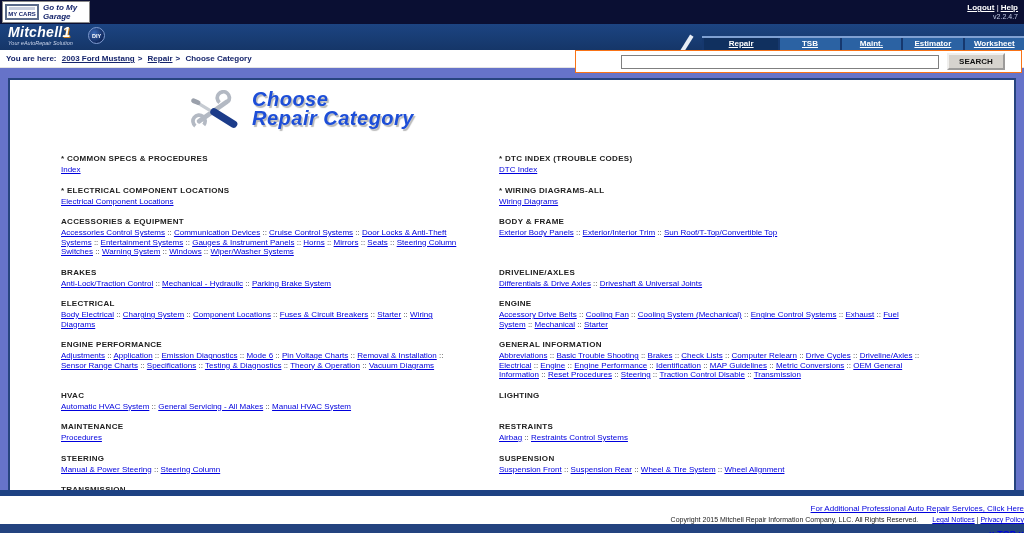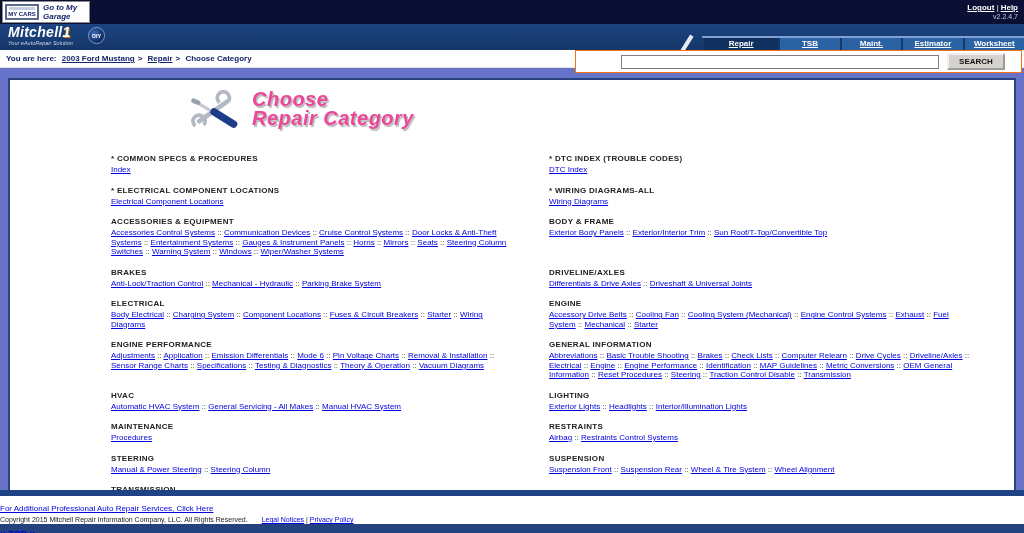--- a/index.html
+++ b/index.html
@@ -42,30 +42,30 @@
   .searchbox { position:absolute; top:50px; right:2px; width:447px; height:23px; background:#fff; border:1px solid #f97316; display:flex; align-items:center; justify-content:flex-end; padding-right:16px; z-index:5; }
   .searchbox input { width:318px; height:14px; border:1px solid #7f7f7f; font-size:8px; padding:0 2px; margin-right:8px; }
   .searchbox button { height:17px; width:58px; background:#d6d3ce; border:2px outset #f0efed; font-size:8px; font-weight:bold; color:#111; cursor:pointer; }
 
   
   .pagebg { height:422px; background:#6673c9; padding:10px 8px 0 8px; }
   .panel { width:100%; height:412px; background:#fff; border:2px solid #27447f; border-bottom:none; overflow:hidden; }
 
   .panel-header { display:flex; align-items:flex-start; margin:10px 0 0 176px; height:48px; }
   .tools-icon { width:56px; height:42px; margin-right:10px; }
-  .page-title { font-size:20px; line-height:19px; font-weight:bold; font-style:italic; color:#ec4899; text-shadow:1.5px 1.5px 1px #b9b9b9; letter-spacing:.5px; }
-
-  .category-grid { display:grid; grid-template-columns:400px 428px; column-gap:38px; row-gap:11px; margin:16px 0 0 101px; }
+  .page-title { font-size:20px; line-height:19px; font-weight:bold; font-style:italic; color:#1d4ed8; text-shadow:1.5px 1.5px 1px #b9b9b9; letter-spacing:.5px; }
+
+  .category-grid { display:grid; grid-template-columns:400px 428px; column-gap:38px; row-gap:11px; margin:16px 0 0 51px; }
   .cat-heading { font-size:8px; font-weight:bold; color:#222; letter-spacing:.3px; margin-bottom:2px; }
   .cat-links { font-size:8px; line-height:9.5px; color:#333; }
   .cat-links a { color:#0000dd; text-decoration:underline; cursor:pointer; }
 
   
   .footbar1 { height:6px; background:#1e4283; }
-  .footer { height:28px; background:#fff; text-align:left; padding-top:1px; }
+  .footer { height:28px; background:#fff; text-align:right; padding-top:1px; }
   .footer .promo { display:inline-block; font-size:8px; color:#0000dd; text-decoration:underline; cursor:pointer; }
   .footer .copy { font-size:7px; color:#222; margin-top:1px; }
   .footer .copy a { color:#0000dd; text-decoration:underline; cursor:pointer; }
   .footer .copy .legal { margin-left:12px; }
   .footer .toplink { font-size:9px; font-weight:bold; color:#0000dd; text-decoration:underline; cursor:pointer; }
   .footbar2 { height:9px; background:#23437f; }
 </style>
 </head>
 <body>
 
@@ -167,33 +167,32 @@
           <div>
             <div class="cat-heading">ELECTRICAL</div>
             <div class="cat-links"><a>Body Electrical</a> :: <a>Charging System</a> :: <a>Component Locations</a> :: <a>Fuses &amp; Circuit Breakers</a> :: <a>Starter</a> :: <a>Wiring Diagrams</a></div>
           </div>
           <div>
             <div class="cat-heading">ENGINE</div>
             <div class="cat-links"><a>Accessory Drive Belts</a> :: <a>Cooling Fan</a> :: <a>Cooling System (Mechanical)</a> :: <a>Engine Control Systems</a> :: <a>Exhaust</a> :: <a>Fuel System</a> :: <a>Mechanical</a> :: <a>Starter</a></div>
           </div>
           <div>
             <div class="cat-heading">ENGINE PERFORMANCE</div>
-            <div class="cat-links"><a>Adjustments</a> :: <a>Application</a> :: <a>Emission Differentials</a> :: <a>Mode 6</a> :: <a>Pin Voltage Charts</a> :: <a>Removal &amp; Installation</a> :: <a>Sensor Range Charts</a> :: <a>Specifications</a> :: <a>Testing &amp; Diagnostics</a> :: <a>Theory &amp; Operation</a> :: <a>Vacuum Diagrams</a></div>
+            <div class="cat-links"><a>Adjustments</a> :: <a>Application</a> :: <a>Emission Diagnostics</a> :: <a>Mode 6</a> :: <a>Pin Voltage Charts</a> :: <a>Removal &amp; Installation</a> :: <a>Sensor Range Charts</a> :: <a>Specifications</a> :: <a>Testing &amp; Diagnostics</a> :: <a>Theory &amp; Operation</a> :: <a>Vacuum Diagrams</a></div>
           </div>
           <div>
             <div class="cat-heading">GENERAL INFORMATION</div>
             <div class="cat-links"><a>Abbreviations</a> :: <a>Basic Trouble Shooting</a> :: <a>Brakes</a> :: <a>Check Lists</a> :: <a>Computer Relearn</a> :: <a>Drive Cycles</a> :: <a>Driveline/Axles</a> :: <a>Electrical</a> :: <a>Engine</a> :: <a>Engine Performance</a> :: <a>Identification</a> :: <a>MAP Guidelines</a> :: <a>Metric Conversions</a> :: <a>OEM General Information</a> :: <a>Reset Procedures</a> :: <a>Steering</a> :: <a>Traction Control Disable</a> :: <a>Transmission</a></div>
           </div>
           <div>
             <div class="cat-heading">HVAC</div>
             <div class="cat-links"><a>Automatic HVAC System</a> :: <a>General Servicing - All Makes</a> :: <a>Manual HVAC System</a></div>
           </div>
           <div>
             <div class="cat-heading">LIGHTING</div>
-            <div class="cat-links"><a>Exterior Lights</a> :: <a>Headlights</a> :: <a>Interior/Illumination Lights</a></div>
           </div>
           <div>
             <div class="cat-heading">MAINTENANCE</div>
             <div class="cat-links"><a>Procedures</a></div>
           </div>
           <div>
             <div class="cat-heading">RESTRAINTS</div>
             <div class="cat-links"><a>Airbag</a> :: <a>Restraints Control Systems</a></div>
           </div>
           <div>

